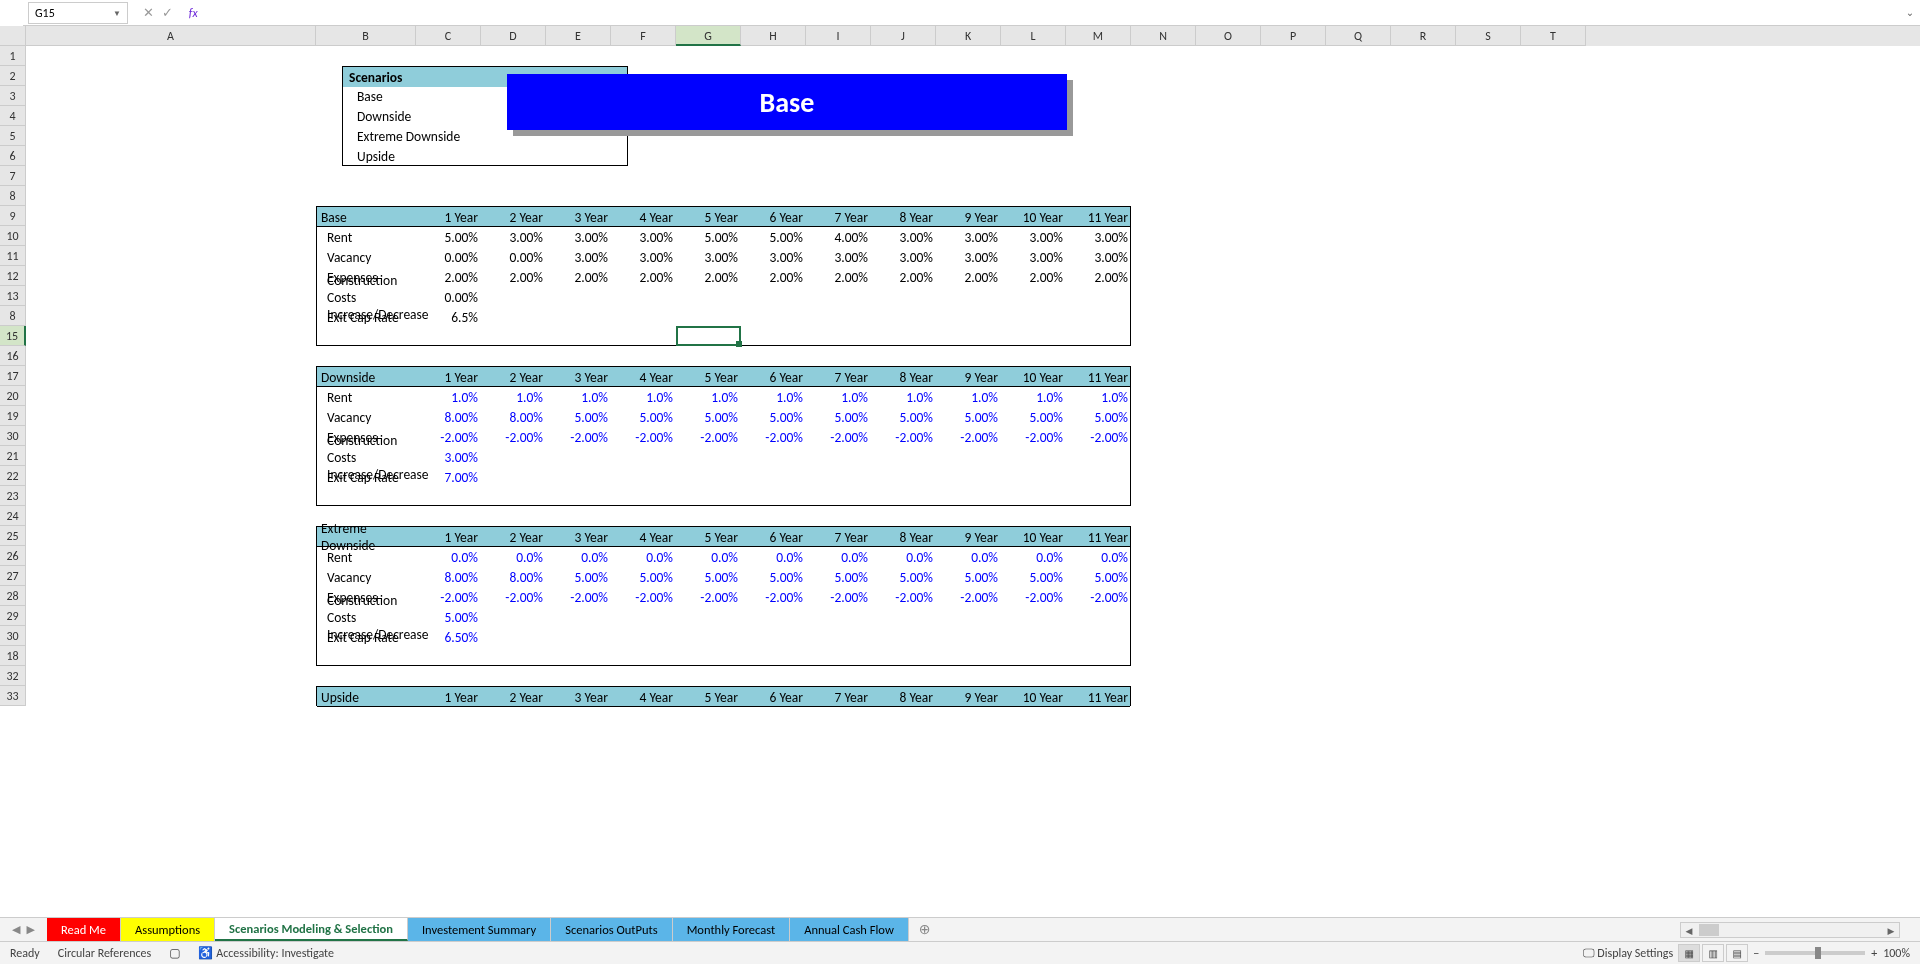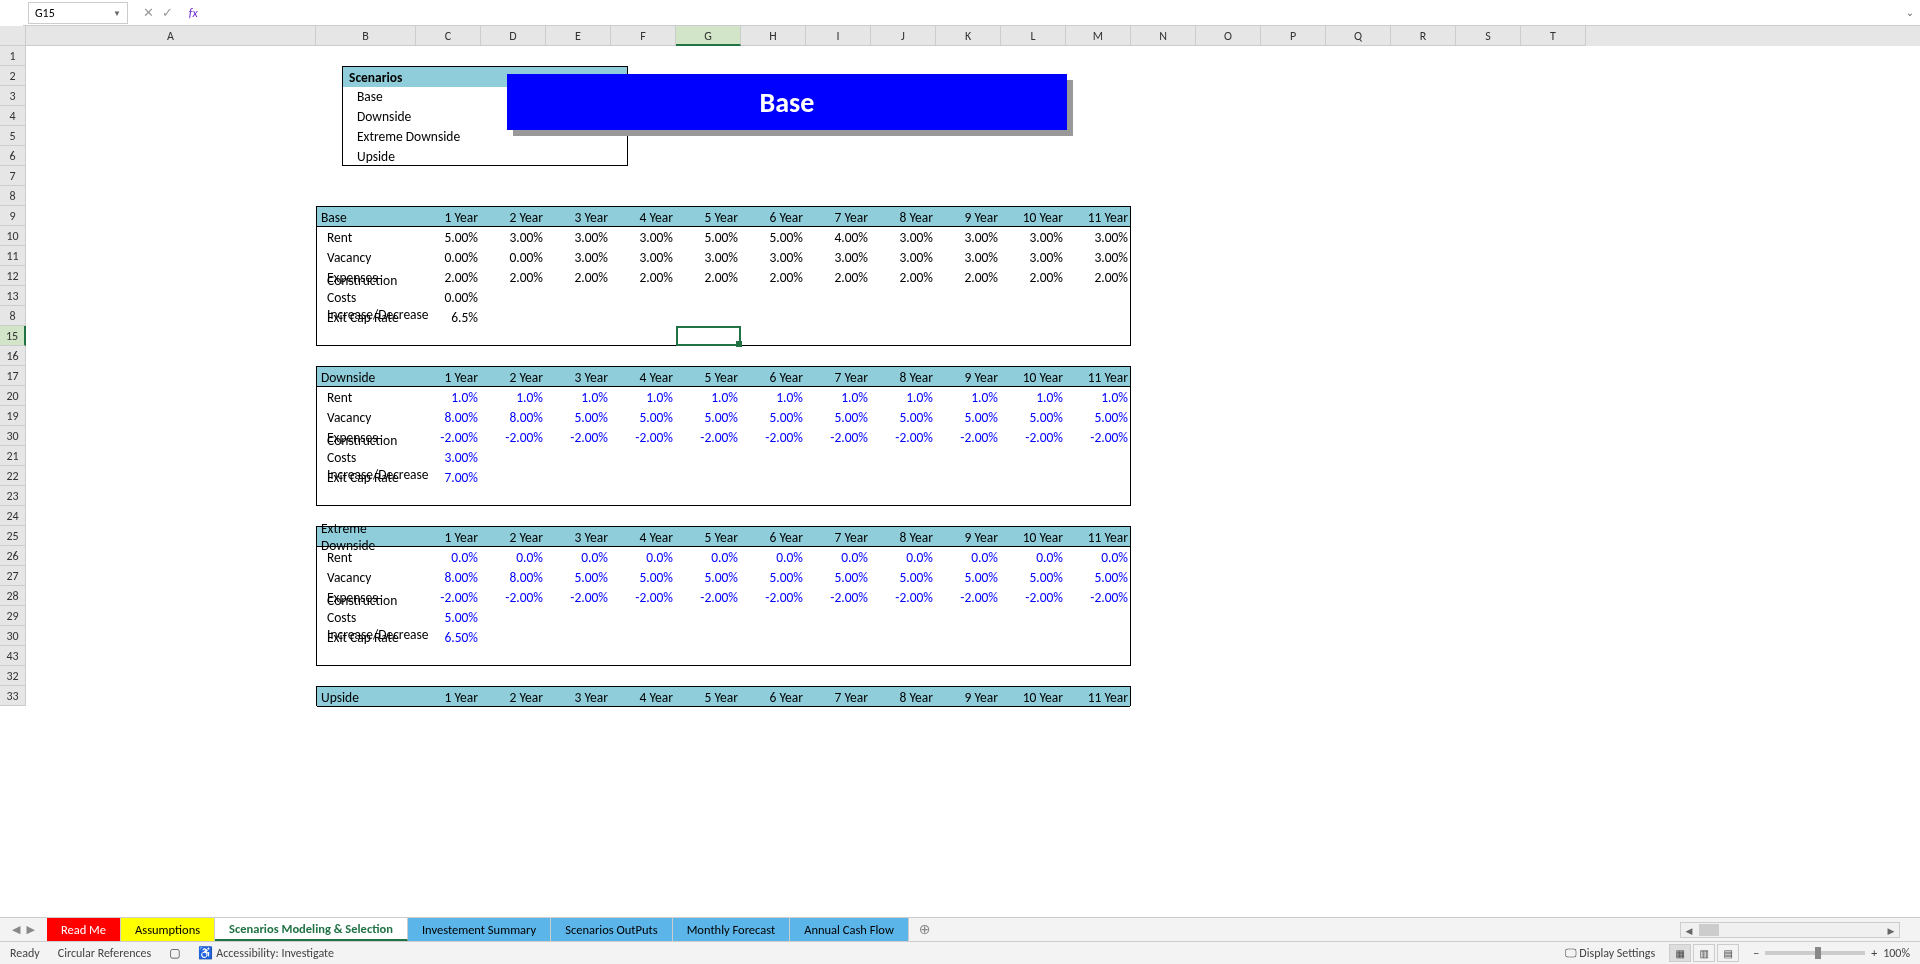--- a/index.html
+++ b/index.html
@@ -53,21 +53,21 @@
 .tab.yellow { background: #ffff00; color: #000; }
 .tab.active { background: #fff; border-bottom: 2px solid #217346; color: #217346; font-weight: 600; }
 .tab.blue { background: #5bb5e8; color: #000; }
 .add-tab { padding: 0 10px; color: #888; font-size: 14px; cursor: pointer; }
 .hscroll { position: absolute; right: 20px; bottom: 3px; width: 220px; height: 16px; background: #f0f0f0; border: 1px solid #ccc; display: flex; align-items: center; }
 .hscroll .arr { width: 16px; text-align: center; font-size: 9px; color: #666; }
 .hscroll .thumb { width: 20px; height: 12px; background: #ccc; margin-left: 2px; }
 
 .status-bar { position: absolute; bottom: 0; left: 0; right: 0; height: 23px; background: #f3f3f3; border-top: 1px solid #ccc; display: flex; align-items: center; font-size: 12px; color: #444; padding: 0 10px; justify-content: space-between; }
 .status-left { display: flex; gap: 18px; align-items: center; }
-.status-right { display: flex; gap: 14px; align-items: center; }
+.status-right { display: flex; gap: 5px; align-items: center; }
 .view-btns { display: flex; gap: 2px; }
 .view-btn { width: 22px; height: 18px; border: 1px solid #ccc; display: flex; align-items: center; justify-content: center; font-size: 10px; cursor: pointer; }
 .view-btn.active { background: #ddd; }
 .zoom { display: flex; align-items: center; gap: 6px; }
 .zoom-slider { width: 100px; height: 4px; background: #ccc; position: relative; }
 .zoom-slider::after { content: ""; position: absolute; left: 50%; top: -4px; width: 6px; height: 12px; background: #888; }
 </style>
 </head>
 <body>
 
@@ -133,21 +133,21 @@
       <div class="row-h">21</div>
       <div class="row-h">22</div>
       <div class="row-h">23</div>
       <div class="row-h">24</div>
       <div class="row-h">25</div>
       <div class="row-h">26</div>
       <div class="row-h">27</div>
       <div class="row-h">28</div>
       <div class="row-h">29</div>
       <div class="row-h">30</div>
-      <div class="row-h">43</div>
+      <div class="row-h">18</div>
       <div class="row-h">32</div>
       <div class="row-h">33</div>
     </div>
   <div class="cells" id="cells">
       <div class="scenario-box" style="left: 316px; top: 20px; width: 286px; height: 100px;">
         <div class="scenario-hdr">Scenarios</div>
         <div class="scenario-item">Base</div>
         <div class="scenario-item">Downside</div>
         <div class="scenario-item">Extreme Downside</div>
         <div class="scenario-item">Upside</div>

